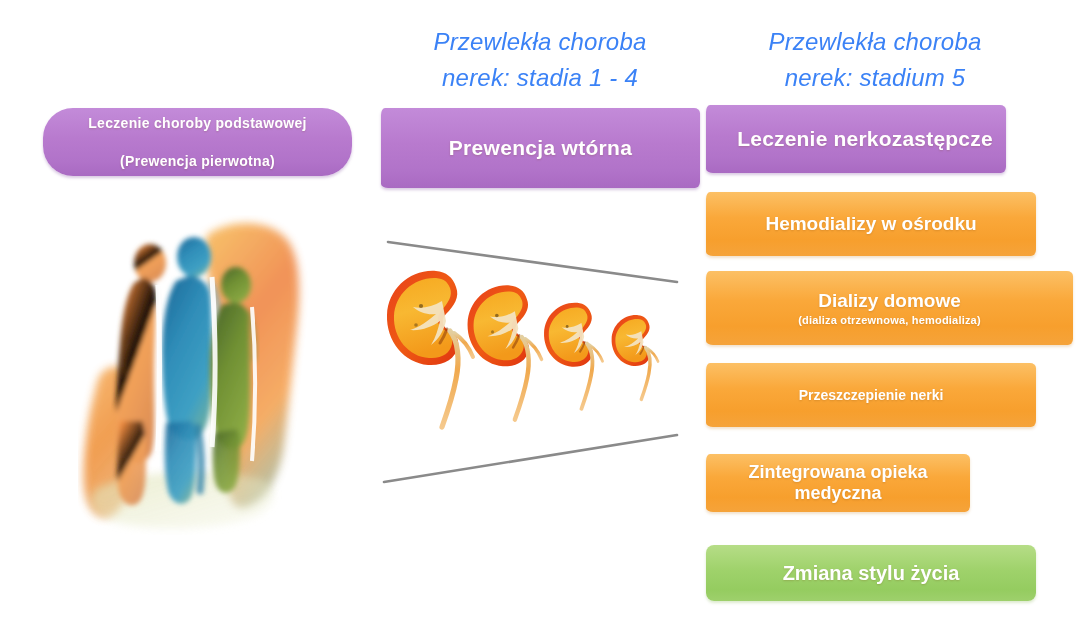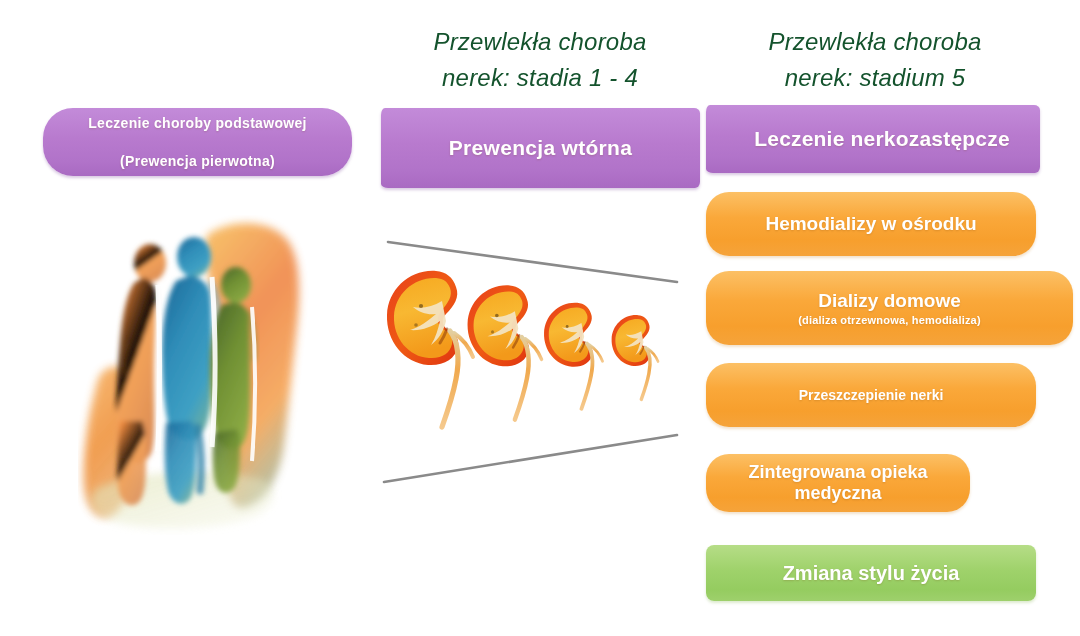--- a/index.html
+++ b/index.html
@@ -17,21 +17,21 @@
   }
 
   
   .col-header {
     position: absolute;
     text-align: center;
     font-family: "Liberation Sans", sans-serif;
     font-style: italic;
     font-size: 24px;
     line-height: 36px;
-    color: #14532d;
+    color: #3b82f6;
     letter-spacing: 0.2px;
     white-space: pre-line;
   }
   #header-stages  { left: 375px; top: 24px; width: 330px; }
   #header-stage5  { left: 710px; top: 24px; width: 330px; }
 
   
   .bar {
     position: absolute;
     display: flex;
@@ -70,21 +70,20 @@
 
   
   .banner-purple {
     background: linear-gradient(180deg,#c38bd9 0%, #b87ace 45%, #b173c9 78%, #a96ac2 100%);
     box-shadow: 0 2px 3px rgba(120,60,150,.28);
   }
   
   .bar-orange {
     background: linear-gradient(180deg,#fcc065 0%, #faa83a 40%, #f79f2d 75%, #f5a33a 100%);
     box-shadow: 0 2px 3px rgba(190,120,20,.22);
-    border-radius: 23px;
   }
   
   .bar-green {
     background: linear-gradient(180deg,#b6dd87 0%, #9fd26b 45%, #95cc60 80%, #9ed06c 100%);
     box-shadow: 0 2px 3px rgba(120,170,60,.25);
   }
 
   
   #banner-primary-prevention {
     left: 43px;  top: 108px;  width: 309px; height: 68px;
@@ -92,21 +91,21 @@
   }
   #banner-primary-prevention .bar-title { font-size: 14px; letter-spacing: .3px; }
   #banner-primary-prevention .bar-sub   { font-size: 14px; font-weight: 700; margin-top: 17px; letter-spacing:.3px;text-align:right;}
 
   #banner-secondary-prevention {
     left: 381px; top: 108px;  width: 319px; height: 80px;
   }
   #banner-secondary-prevention .bar-title { font-size: 21px; letter-spacing: .3px; }
 
   #banner-renal-replacement {
-    left: 706px; top: 105px;  width: 334px; height: 68px; padding-left: 28px;
+    left: 706px; top: 105px;  width: 300px; height: 68px; padding-left: 28px;
   }
   #banner-renal-replacement .bar-title { font-size: 21px; letter-spacing: .2px; }
 
   #bar-incenter-hemodialysis { left: 706px; top: 192px; width: 330px; height: 64px; }
   #bar-incenter-hemodialysis .bar-title { font-size: 19px; }
 
   #bar-home-dialysis { left: 706px; top: 271px; width: 367px; height: 74px; }
   #bar-home-dialysis .bar-title { font-size: 19px; }
 
   #bar-kidney-transplant { left: 706px; top: 363px; width: 330px; height: 64px; }

